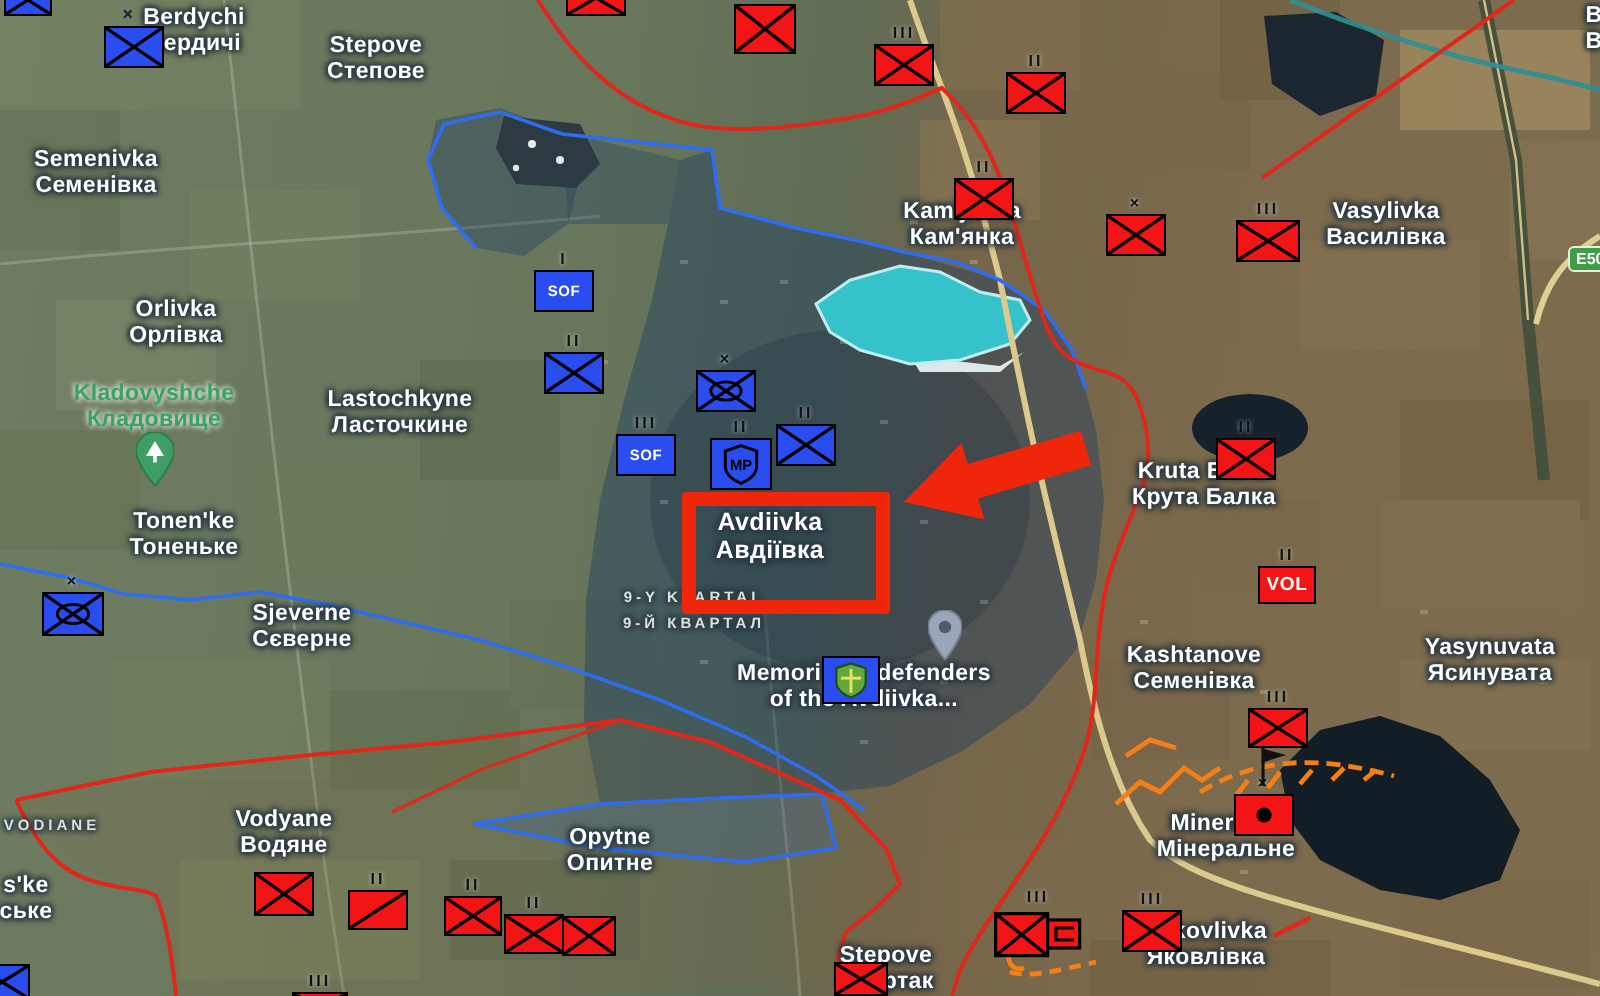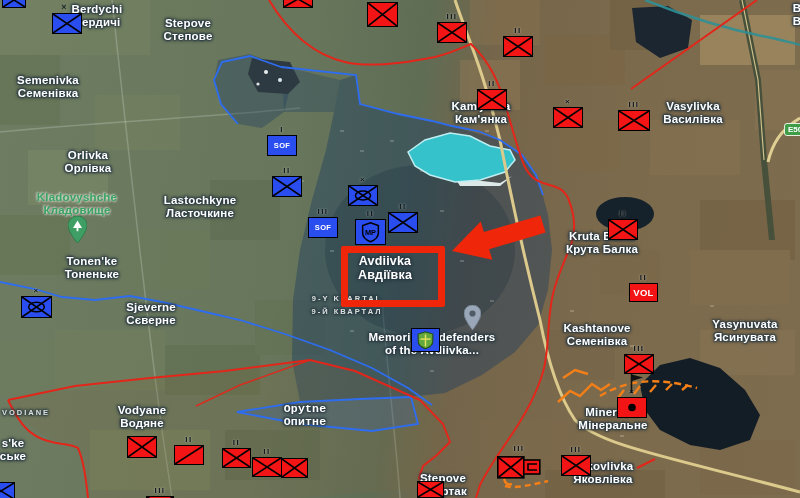--- a/index.html
+++ b/index.html
@@ -178,21 +178,21 @@
       <div class="lbl place" style="left: 602px; top: 230px;"><span class="l1">Kruta Balka</span><span class="l2">Крута Балка</span></div>
       <div class="lbl place" style="left: 597px; top: 310px; margin-top: 12px;"><span class="l1">Kashtanove</span><span class="l2">Семенівка</span></div>
       <div class="lbl place" style="left: 745px; top: 318px;"><span class="l1">Yasynuvata</span><span class="l2">Ясинувата</span></div>
       <div class="lbl place-lg" style="left: 385px; top: 255px;"><span class="l1">Avdiivka</span><span class="l2">Авдіївка</span></div>
       <div class="lbl area-caps" style="left: 347px; top: 293px;"><span class="l1">9-Y KVARTAL</span><span class="l2">9-Й КВАРТАЛ</span></div>
       <div class="lbl place" style="left: 432px; top: 331px;"><span class="l1">Memorial to defenders</span><span class="l2">of the Avdiivka...</span></div>
       <div class="lbl place" style="left: 613px; top: 406px;"><span class="l1">Mineralne</span><span class="l2">Мінеральне</span></div>
       <div class="lbl place" style="left: 603px; top: 460px;"><span class="l1">Yakovlivka</span><span class="l2">Яковлівка</span></div>
       <div class="lbl place" style="left: 142px; top: 404px;"><span class="l1">Vodyane</span><span class="l2">Водяне</span></div>
       <div class="lbl area-caps" style="left: 26px; top: 407px;"><span class="l1">VODIANE</span></div>
-      <div class="lbl place" style="left: 305px; top: 403px; font-family: Liberation Mono, monospace;"><span class="l1">Opytne</span><span class="l2">Опитне</span></div>
+      <div class="lbl place" style="left: 305px; top: 413px;"><span class="l1">Opytne</span><span class="l2">Опитне</span></div>
       <div class="lbl place" style="left: 443px; top: 472px;"><span class="l1">Stepove</span><span class="l2">Спартак</span></div>
       <div class="lbl place" style="left: 13px; top: 437px;"><span class="l1">s'ke</span><span class="l2">ське</span></div>
       <div class="lbl place" style="left: 797px; top: 2px;"><span class="l1">В</span><span class="l2">В</span></div>
     </div>
 
   <div id="units-layer" class="layer">
       <div class="unit blue" style="left: 2px; top: -8px; width: 24px; height: 16px;">
         <svg viewBox="0 0 24 16" preserveAspectRatio="none">
           <line x1="0" y1="0" x2="24" y2="16" stroke="#000" stroke-width="1.8"></line>
           <line x1="24" y1="0" x2="0" y2="16" stroke="#000" stroke-width="1.8"></line>

